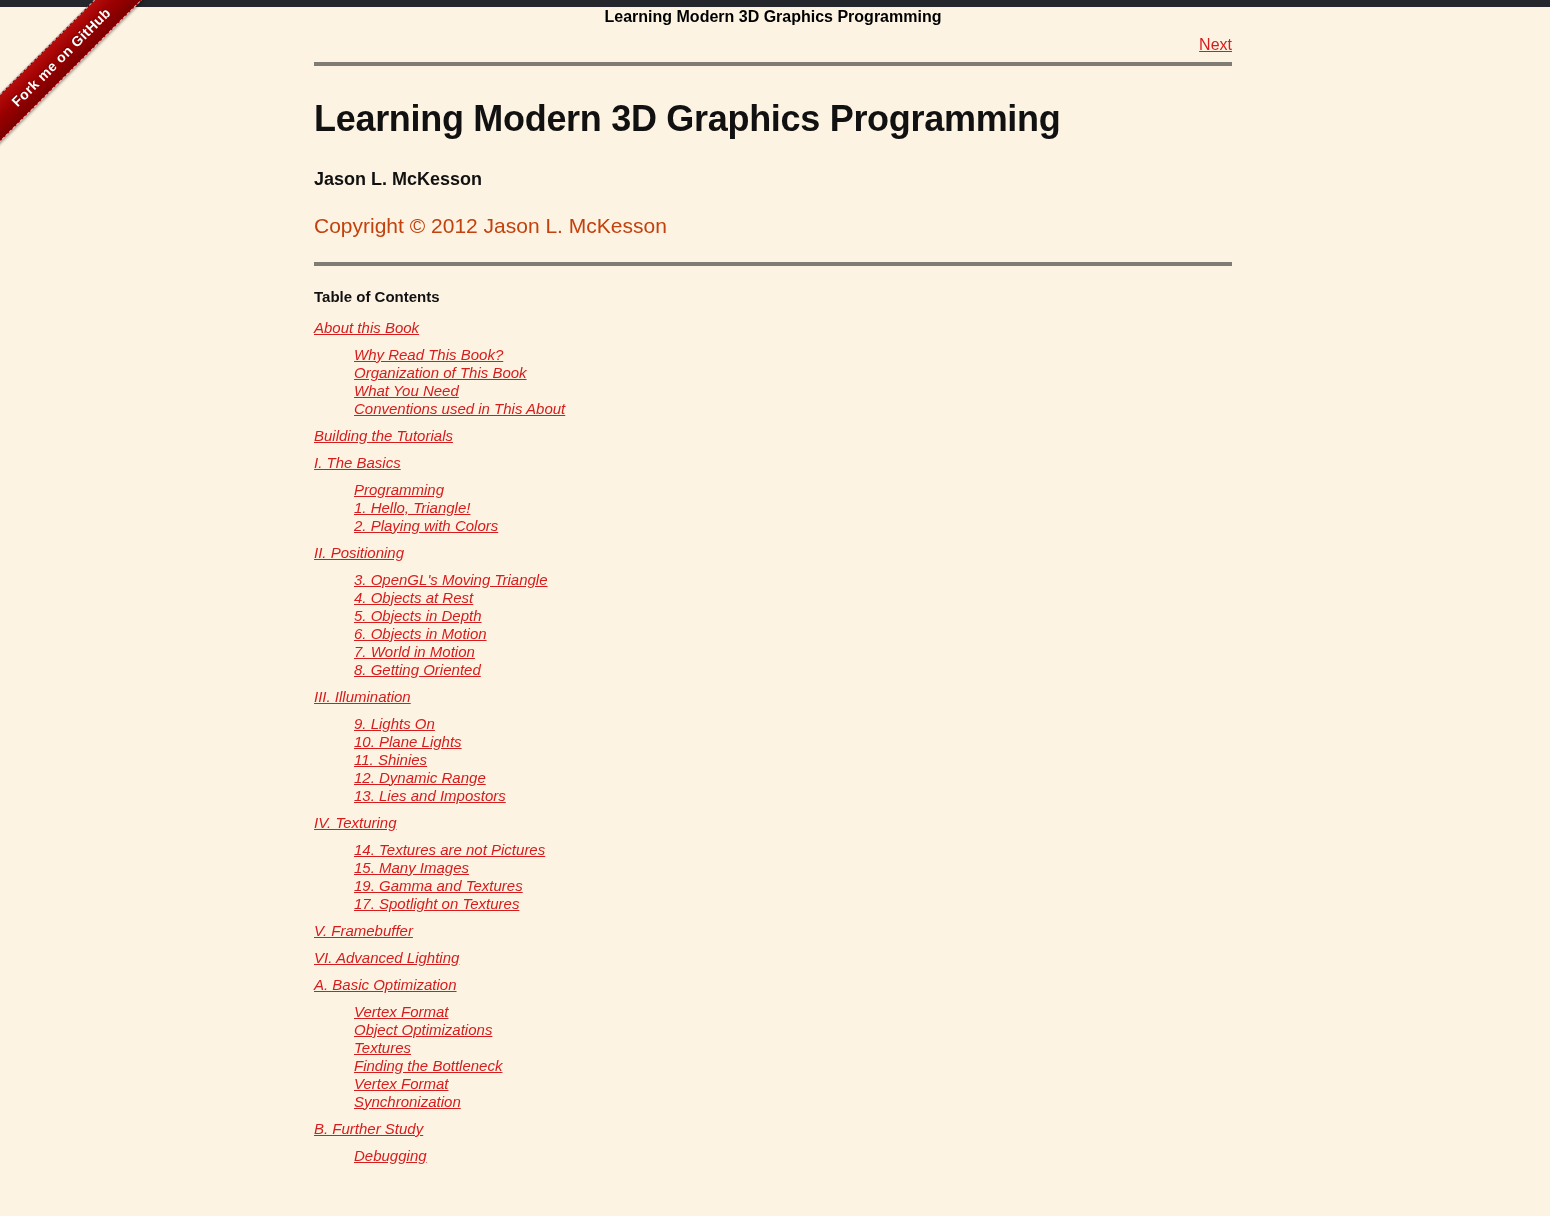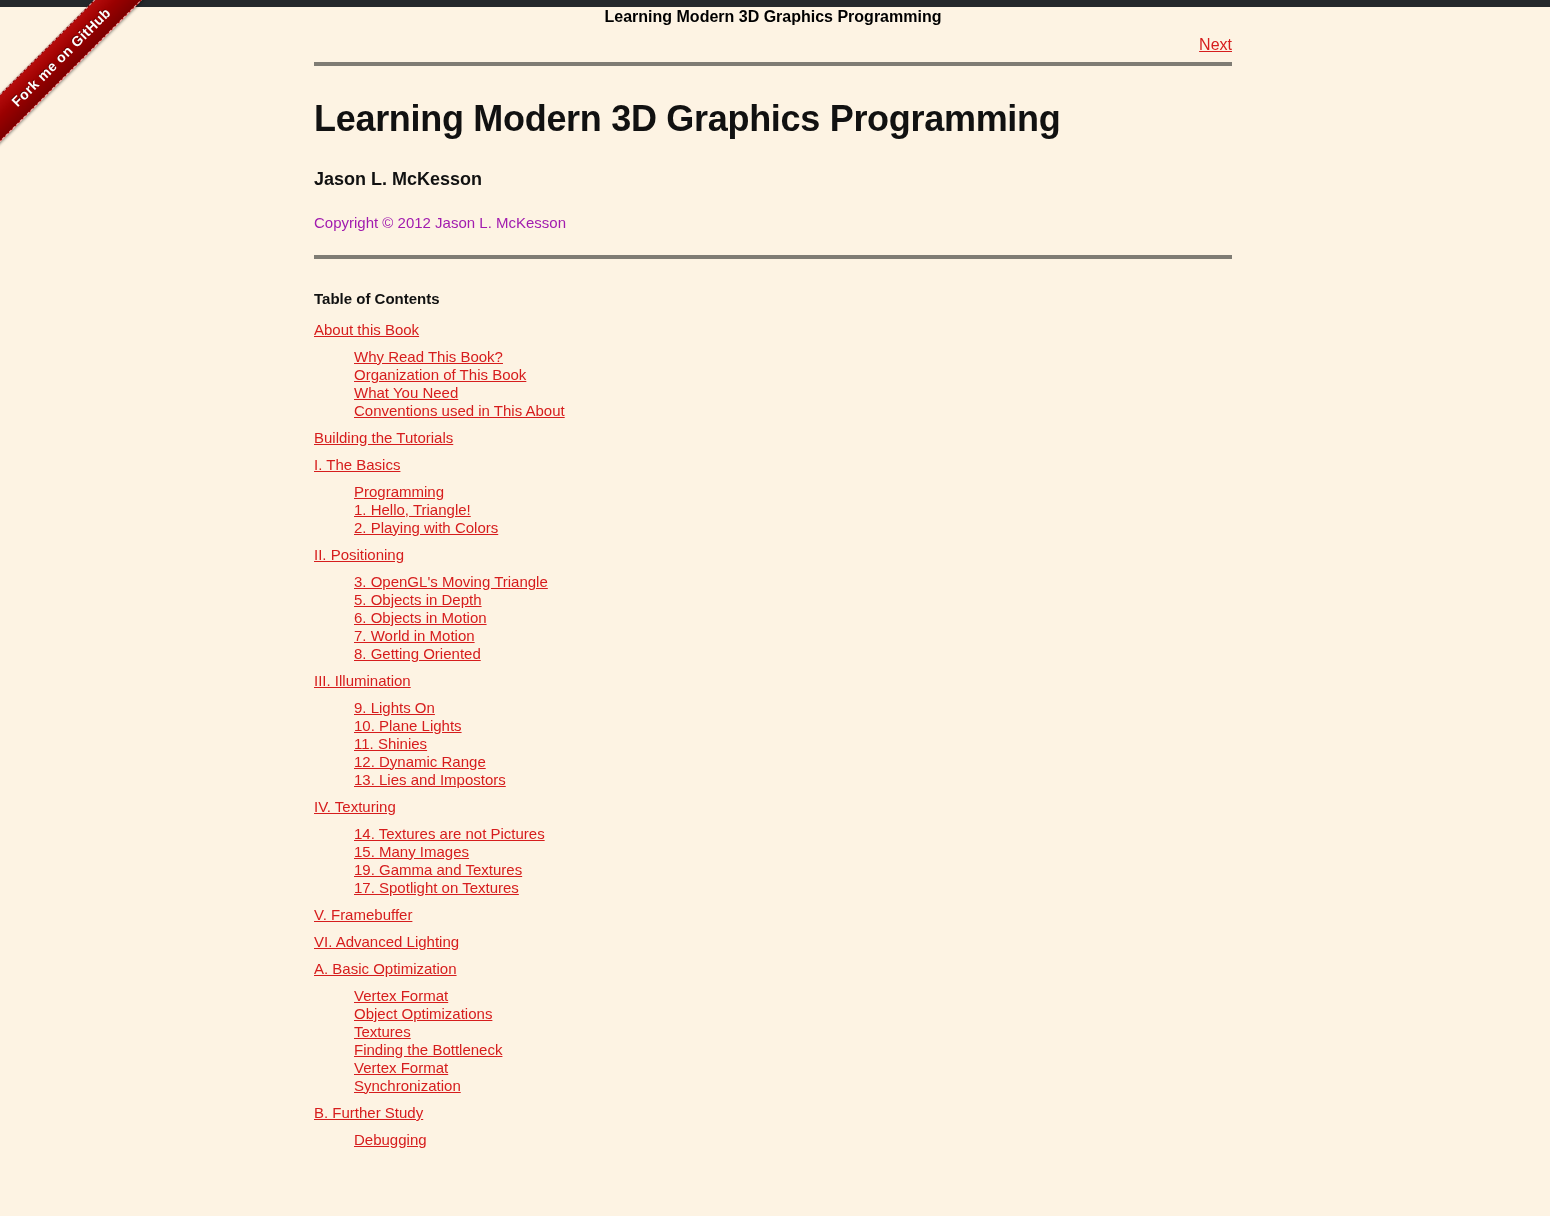--- a/index.html
+++ b/index.html
@@ -114,45 +114,46 @@
     letter-spacing: -0.3px;
     line-height: 1.1;
   }
   h3.author {
     font-size: 18px;
     font-weight: bold;
     color: #111;
     margin: 30px 0 0 0;
   }
   p.copyright {
-    font-size: 15px;
-    color: #a21caf;
+    font-size: 21px;
+    color: #c2410c;
     margin: 24px 0 0 0;
   }
 
   hr.rule2 {
     border: 0;
     height: 4px;
     background: #7f7c74;
     margin: 24px 0 0 0;
   }
 
   
-  .toc { margin-top: 31px; }
+  .toc { margin-top: 22px; }
   .toc-title {
     font-size: 15px;
     font-weight: bold;
     color: #111;
     margin: 0 0 14px 0;
   }
   .toc dl { margin: 0; padding: 0; }
   .toc dt {
     margin: 0 0 9px 0;
     font-size: 15px;
     line-height: 18px;
+    font-style: italic;
   }
   .toc dd {
     margin: 0 0 9px 40px;
     padding: 0;
   }
   .toc dd dl { margin: 0; }
   .toc dd dt {
     margin: 0;
     line-height: 18px;
     font-size: 15px;
@@ -215,20 +216,21 @@
           <dl>
             <dt><a href="#">Programming</a></dt>
             <dt><a href="#">1. Hello, Triangle!</a></dt>
             <dt><a href="#">2. Playing with Colors</a></dt>
           </dl>
         </dd>
         <dt><a href="#">II. Positioning</a></dt>
         <dd>
           <dl>
             <dt><a href="#">3. OpenGL's Moving Triangle</a></dt>
+            <dt><a href="#">4. Objects at Rest</a></dt>
             <dt><a href="#">5. Objects in Depth</a></dt>
             <dt><a href="#">6. Objects in Motion</a></dt>
             <dt><a href="#">7. World in Motion</a></dt>
             <dt><a href="#">8. Getting Oriented</a></dt>
           </dl>
         </dd>
         <dt><a href="#">III. Illumination</a></dt>
         <dd>
           <dl>
             <dt><a href="#">9. Lights On</a></dt>

